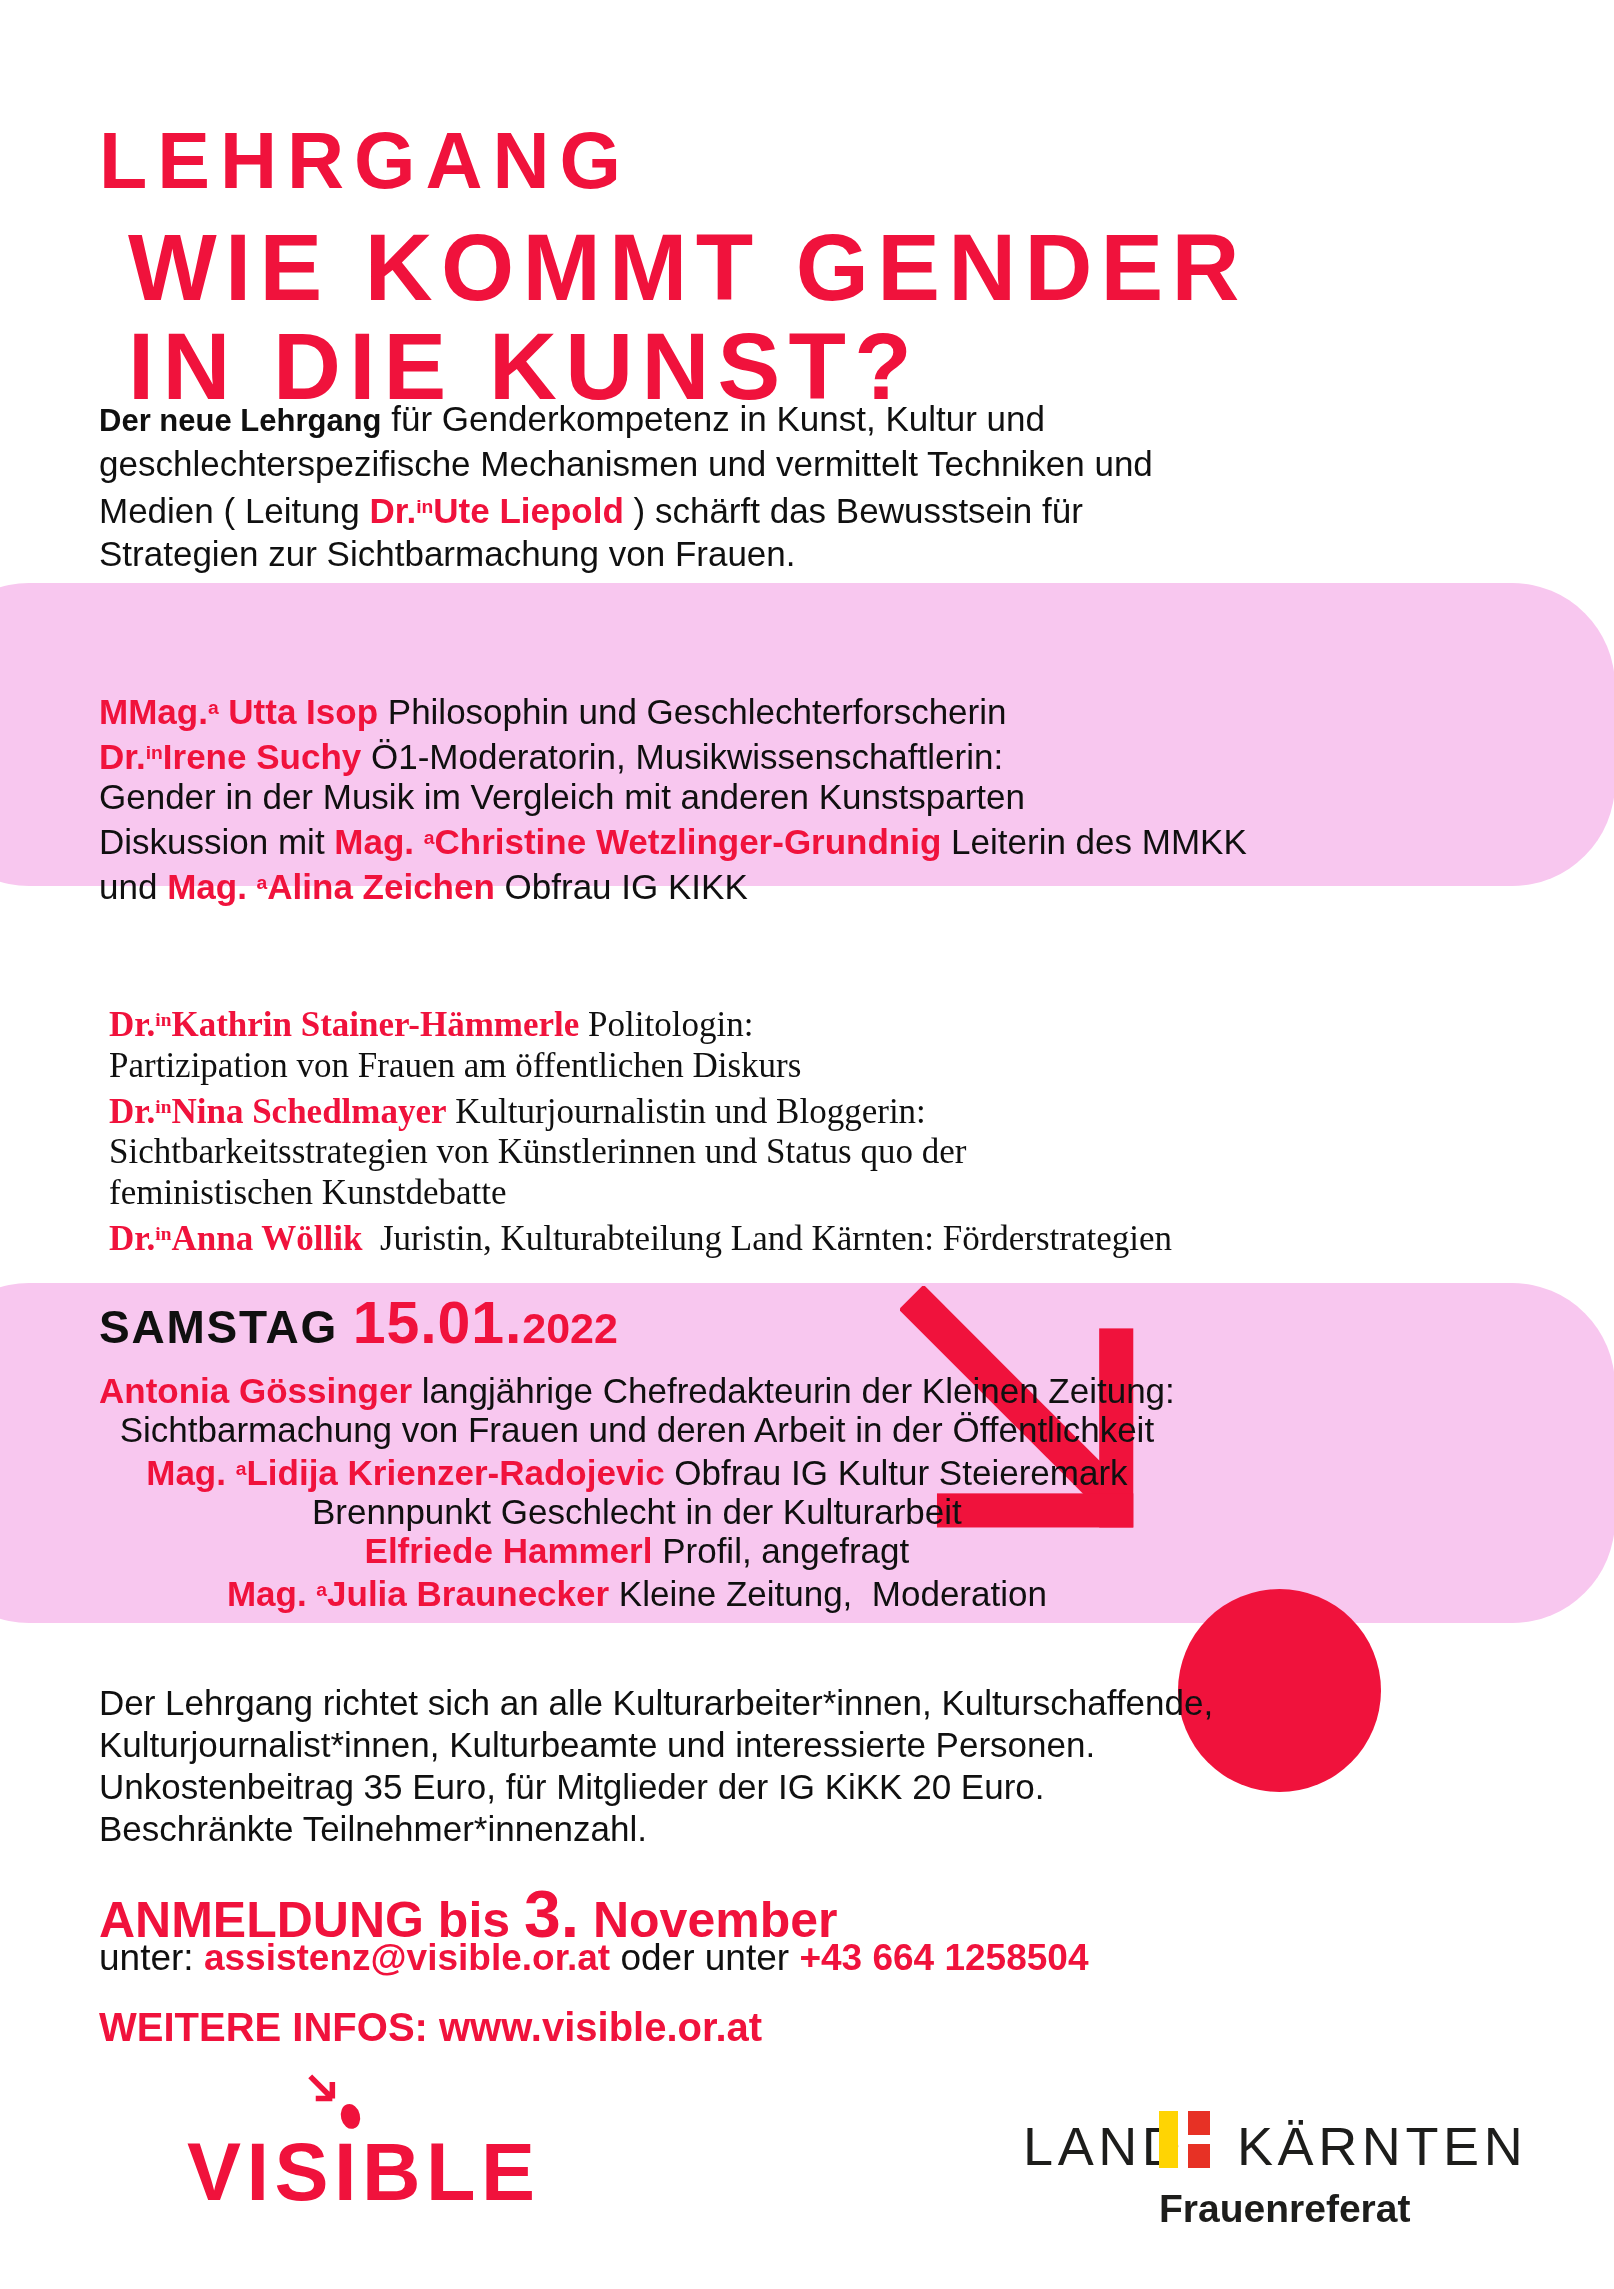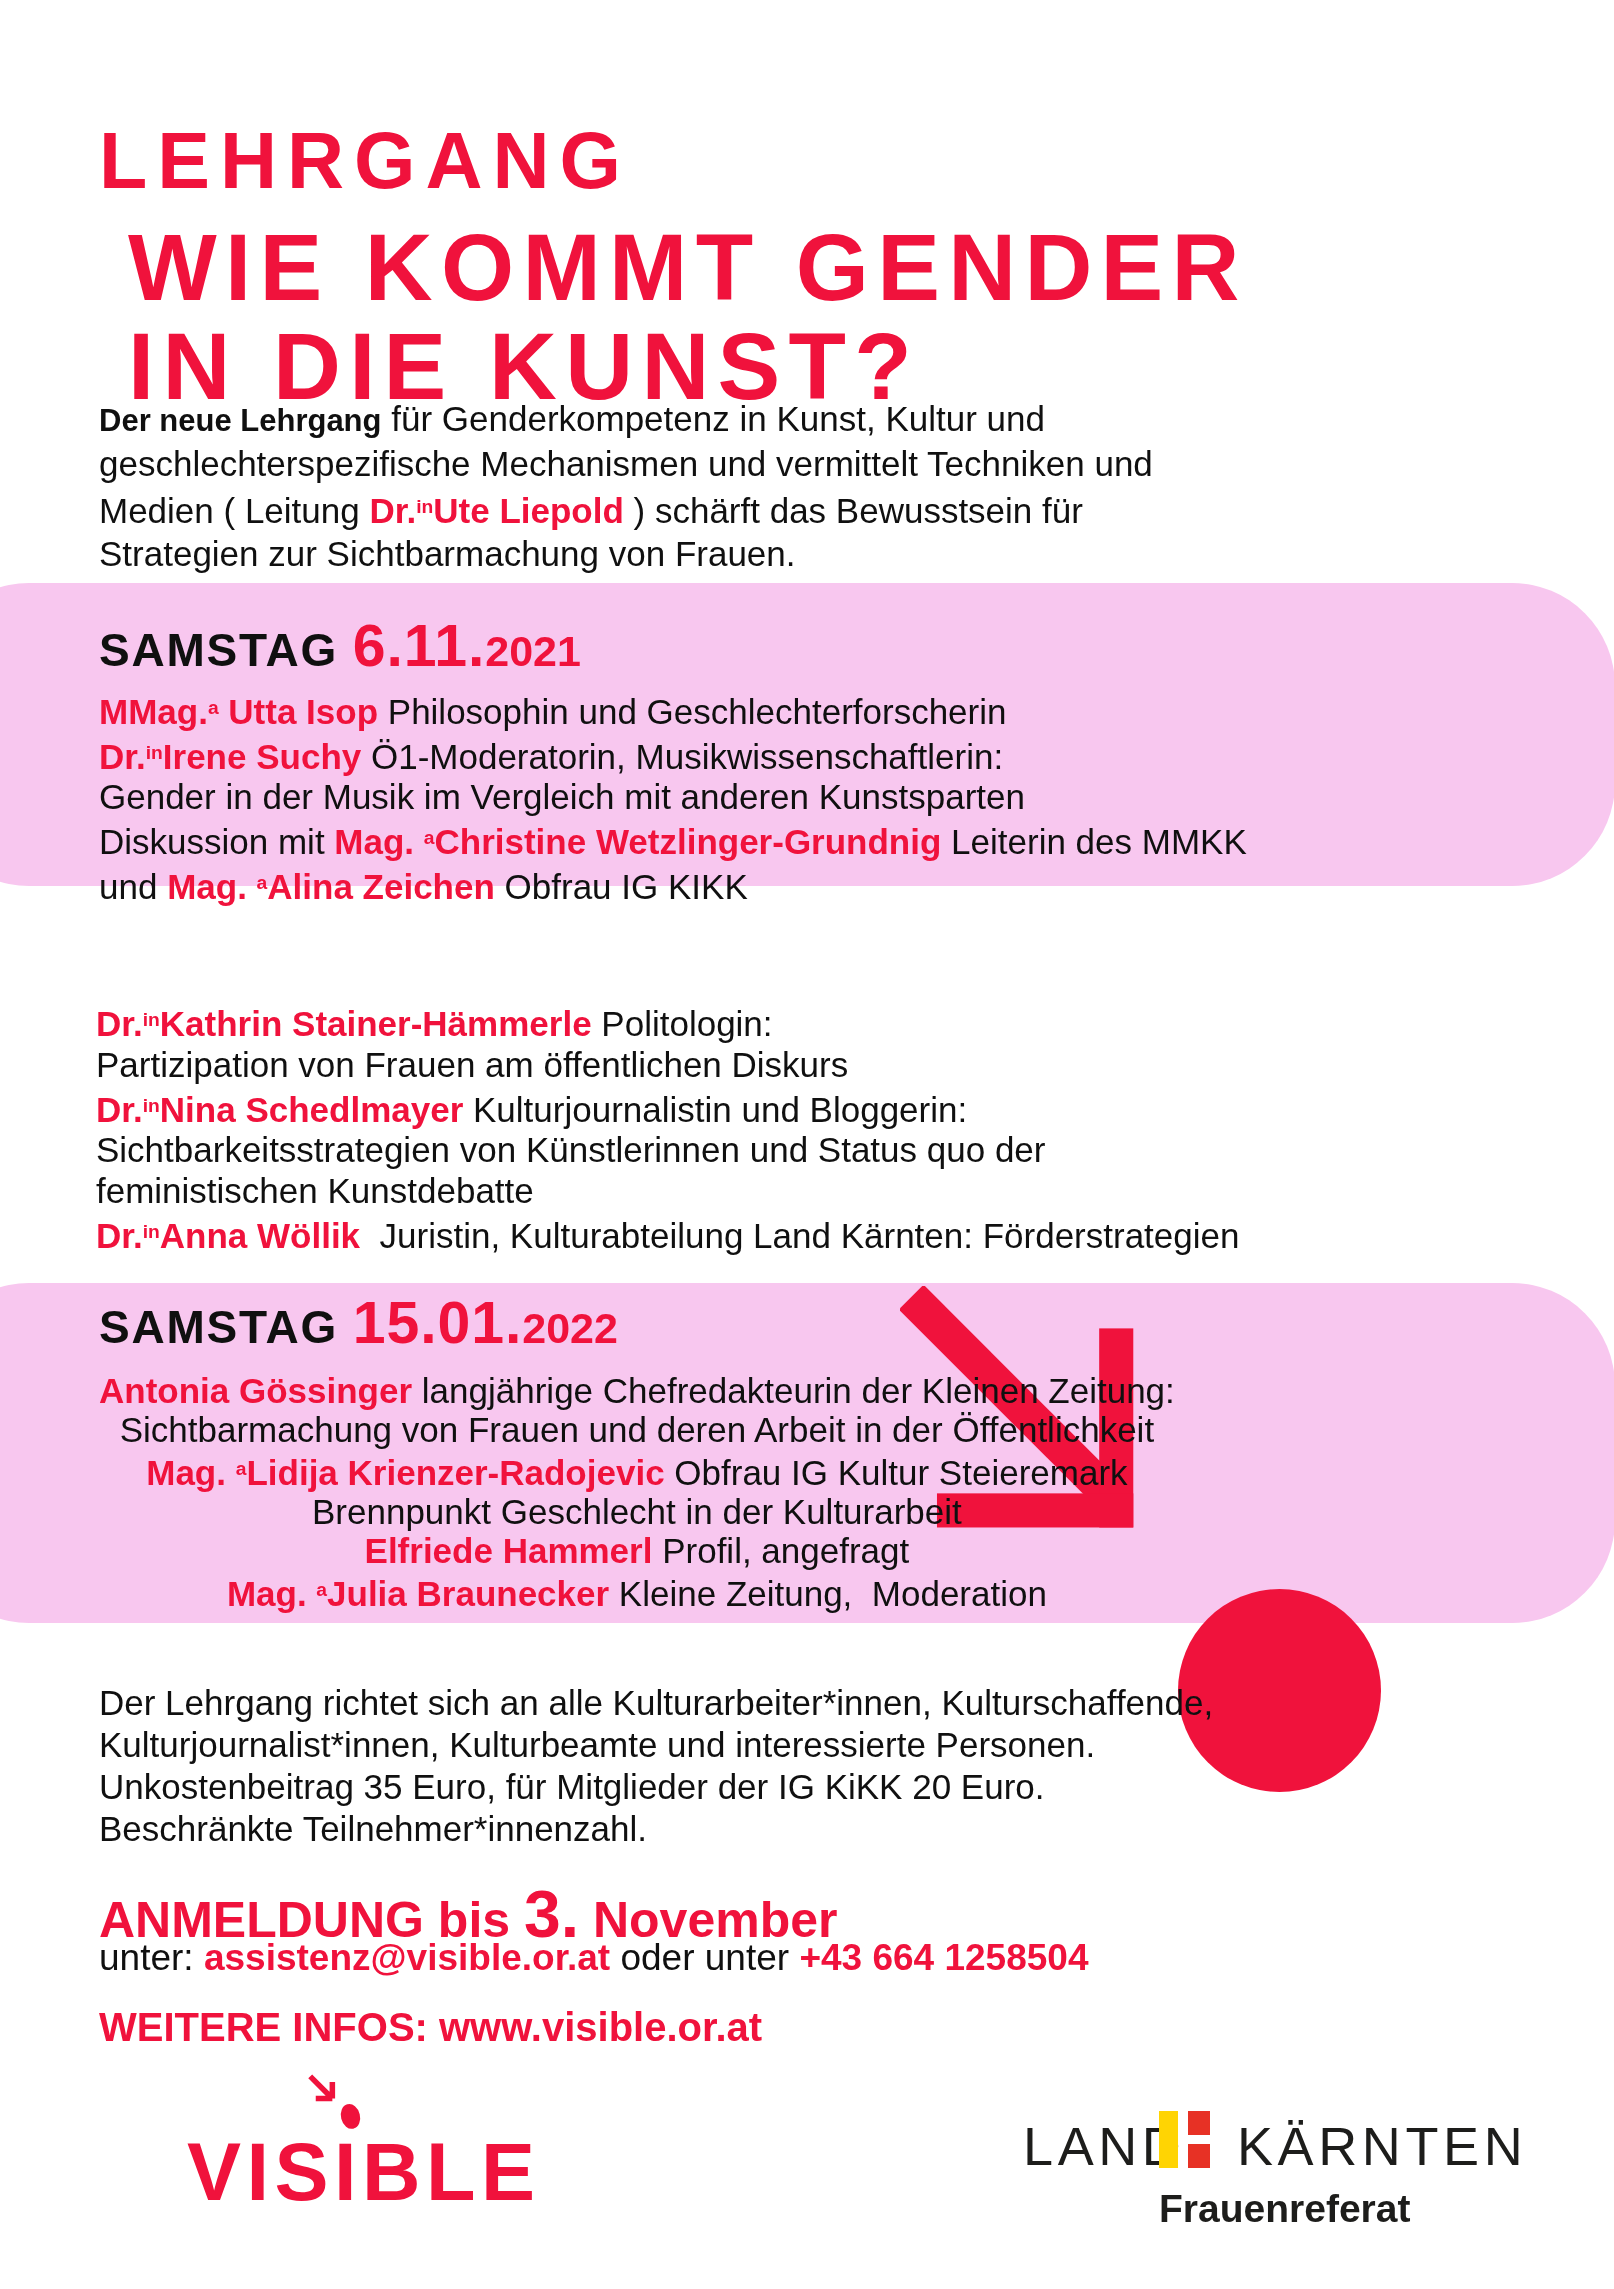--- a/index.html
+++ b/index.html
@@ -81,30 +81,29 @@
   </div>
 
   <div class="abs intro" style="left:99px;top:397px;">
     <div class="tline"><span class="sg-lead">Der neue Lehrgang</span><span class="sg-k"> für Genderkompetenz in Kunst, Kultur und</span></div>
     <div class="tline"><span class="sg-k">geschlechterspezifische Mechanismen und vermittelt Techniken und</span></div>
     <div class="tline"><span class="sg-k">Medien ( Leitung </span><span class="sg-r">Dr.</span><span class="sg-rsup">in</span><span class="sg-r">Ute Liepold</span><span class="sg-k"> ) schärft das Bewusstsein für</span></div>
     <div class="tline"><span class="sg-k">Strategien zur Sichtbarmachung von Frauen.</span></div>
   </div>
 
   <div class="pinkbox" style="top:583px;height:303px;"></div>
-  <div class="abs session-heading" style="left:99px;top:617px;"><span class="sg-wd">SAMSTAG </span><span class="sg-dbig">6.11.</span><span class="sg-dyear">2021</span></div>
   <div class="abs sbody" style="left:99px;top:687px;">
     <div class="tline"><span class="sg-r">MMag.</span><span class="sg-rsup">a</span><span class="sg-r"> Utta Isop</span><span class="sg-k"> Philosophin und Geschlechterforscherin</span></div>
     <div class="tline"><span class="sg-r">Dr.</span><span class="sg-rsup">in</span><span class="sg-r">Irene Suchy</span><span class="sg-k"> Ö1-Moderatorin, Musikwissenschaftlerin:</span></div>
     <div class="tline"><span class="sg-k">Gender in der Musik im Vergleich mit anderen Kunstsparten</span></div>
     <div class="tline"><span class="sg-k">Diskussion mit </span><span class="sg-r">Mag. </span><span class="sg-rsup">a</span><span class="sg-r">Christine Wetzlinger-Grundnig</span><span class="sg-k"> Leiterin des MMKK</span></div>
     <div class="tline"><span class="sg-k">und </span><span class="sg-r">Mag. </span><span class="sg-rsup">a</span><span class="sg-r">Alina Zeichen</span><span class="sg-k"> Obfrau IG KIKK</span></div>
   </div>
 
-  <div class="abs sbody" style="left:96px;top:999px;">
+  <div class="abs sbody" style="left:109px;top:999px;font-family:Liberation Serif, serif;">
     <div class="tline"><span class="sg-r">Dr.</span><span class="sg-rsup">in</span><span class="sg-r">Kathrin Stainer-Hämmerle</span><span class="sg-k"> Politologin:</span></div>
     <div class="tline"><span class="sg-k">Partizipation von Frauen am öffentlichen Diskurs</span></div>
     <div class="tline"><span class="sg-r">Dr.</span><span class="sg-rsup">in</span><span class="sg-r">Nina Schedlmayer</span><span class="sg-k"> Kulturjournalistin und Bloggerin:</span></div>
     <div class="tline"><span class="sg-k">Sichtbarkeitsstrategien von Künstlerinnen und Status quo der</span></div>
     <div class="tline"><span class="sg-k">feministischen Kunstdebatte</span></div>
     <div class="tline"><span class="sg-r">Dr.</span><span class="sg-rsup">in</span><span class="sg-r">Anna Wöllik</span><span class="sg-k">  Juristin, Kulturabteilung Land Kärnten: Förderstrategien</span></div>
   </div>
 
   <div class="pinkbox" style="top:1283px;height:340px;"></div>
 

